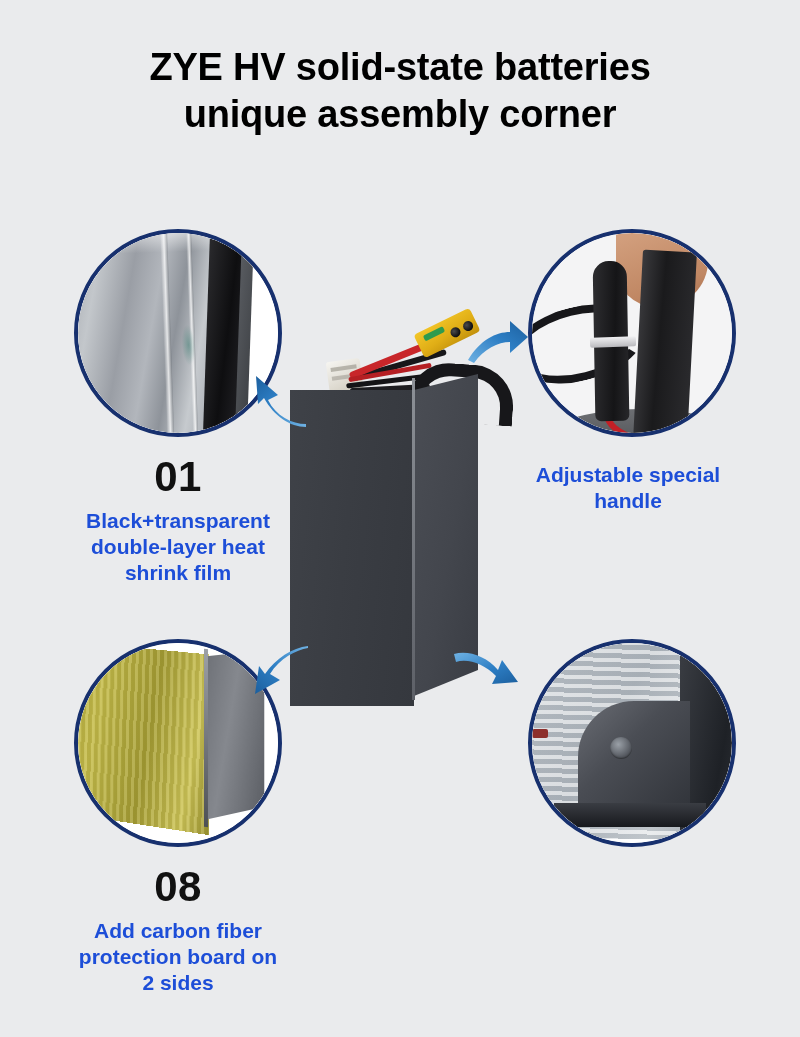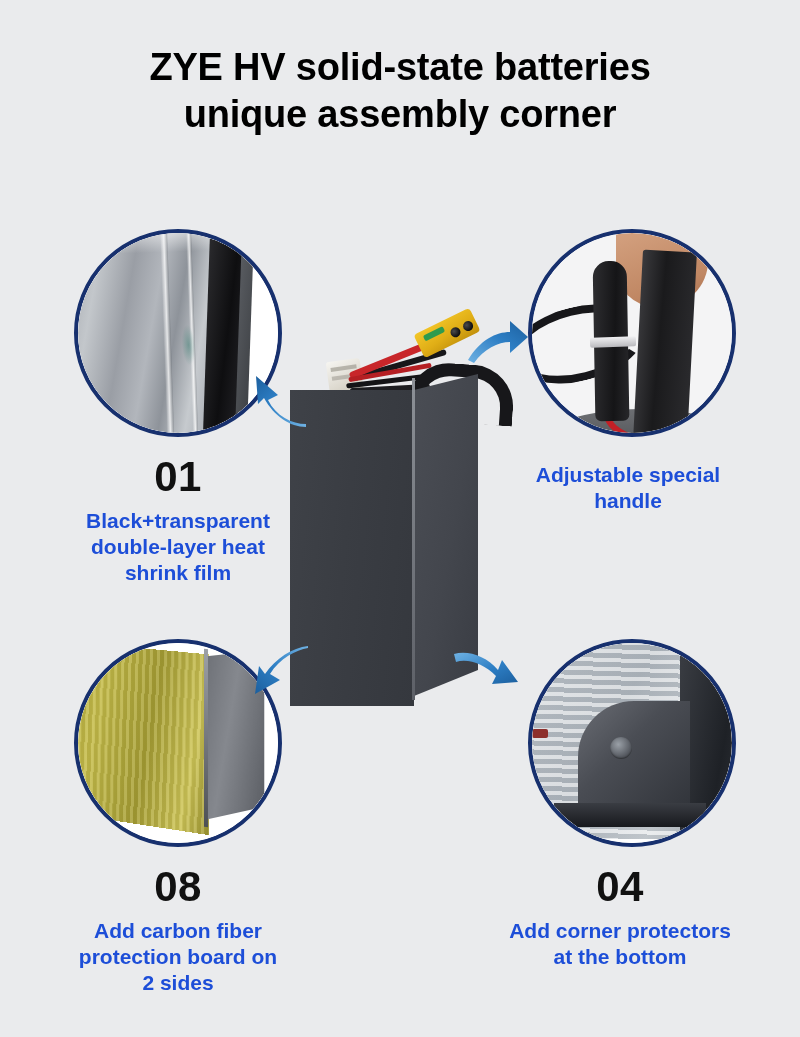--- a/index.html
+++ b/index.html
@@ -498,19 +498,14 @@
 handle</div>
   </div>
 
   <div class="caption" id="caption-03">
     <div class="caption-num">08</div>
     <div class="caption-text">Add carbon fiber
 protection board on
 2 sides</div>
   </div>
 
-  <div class="caption" id="caption-04">
-    <div class="caption-num">04</div>
-    <div class="caption-text">Add corner protectors
-at the bottom</div>
-  </div>
 
 </div>
 
 </body></html>

